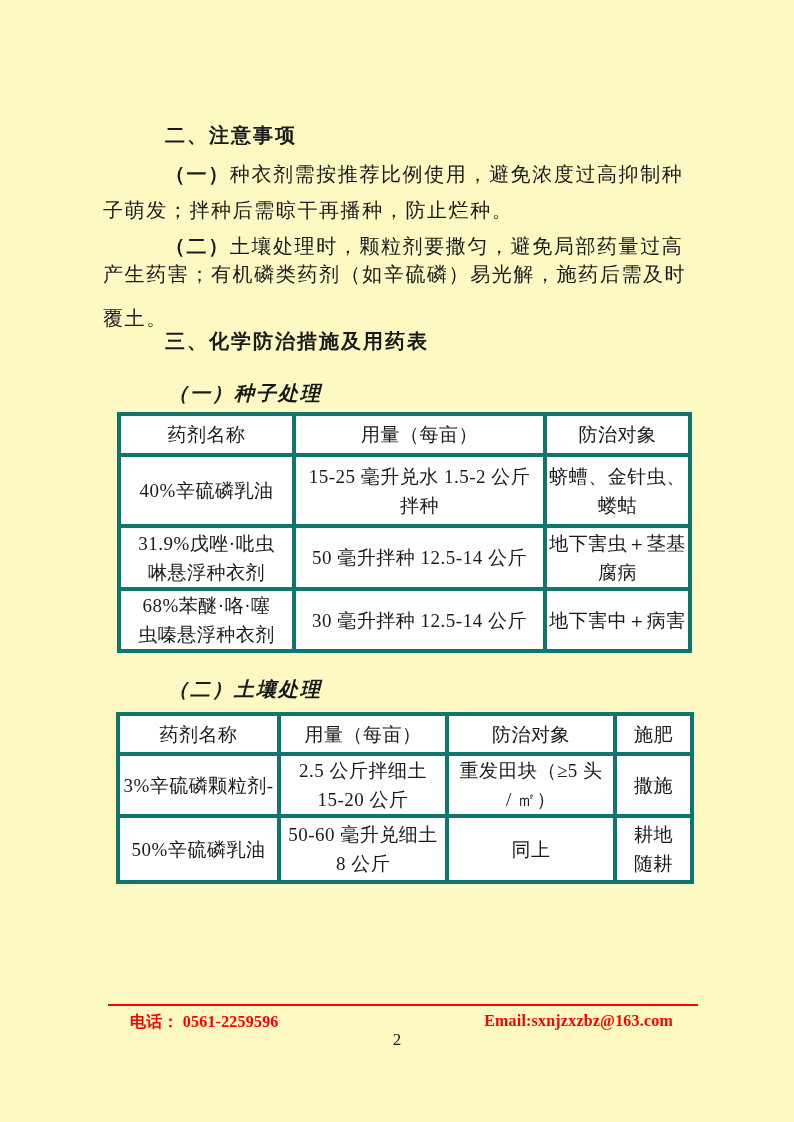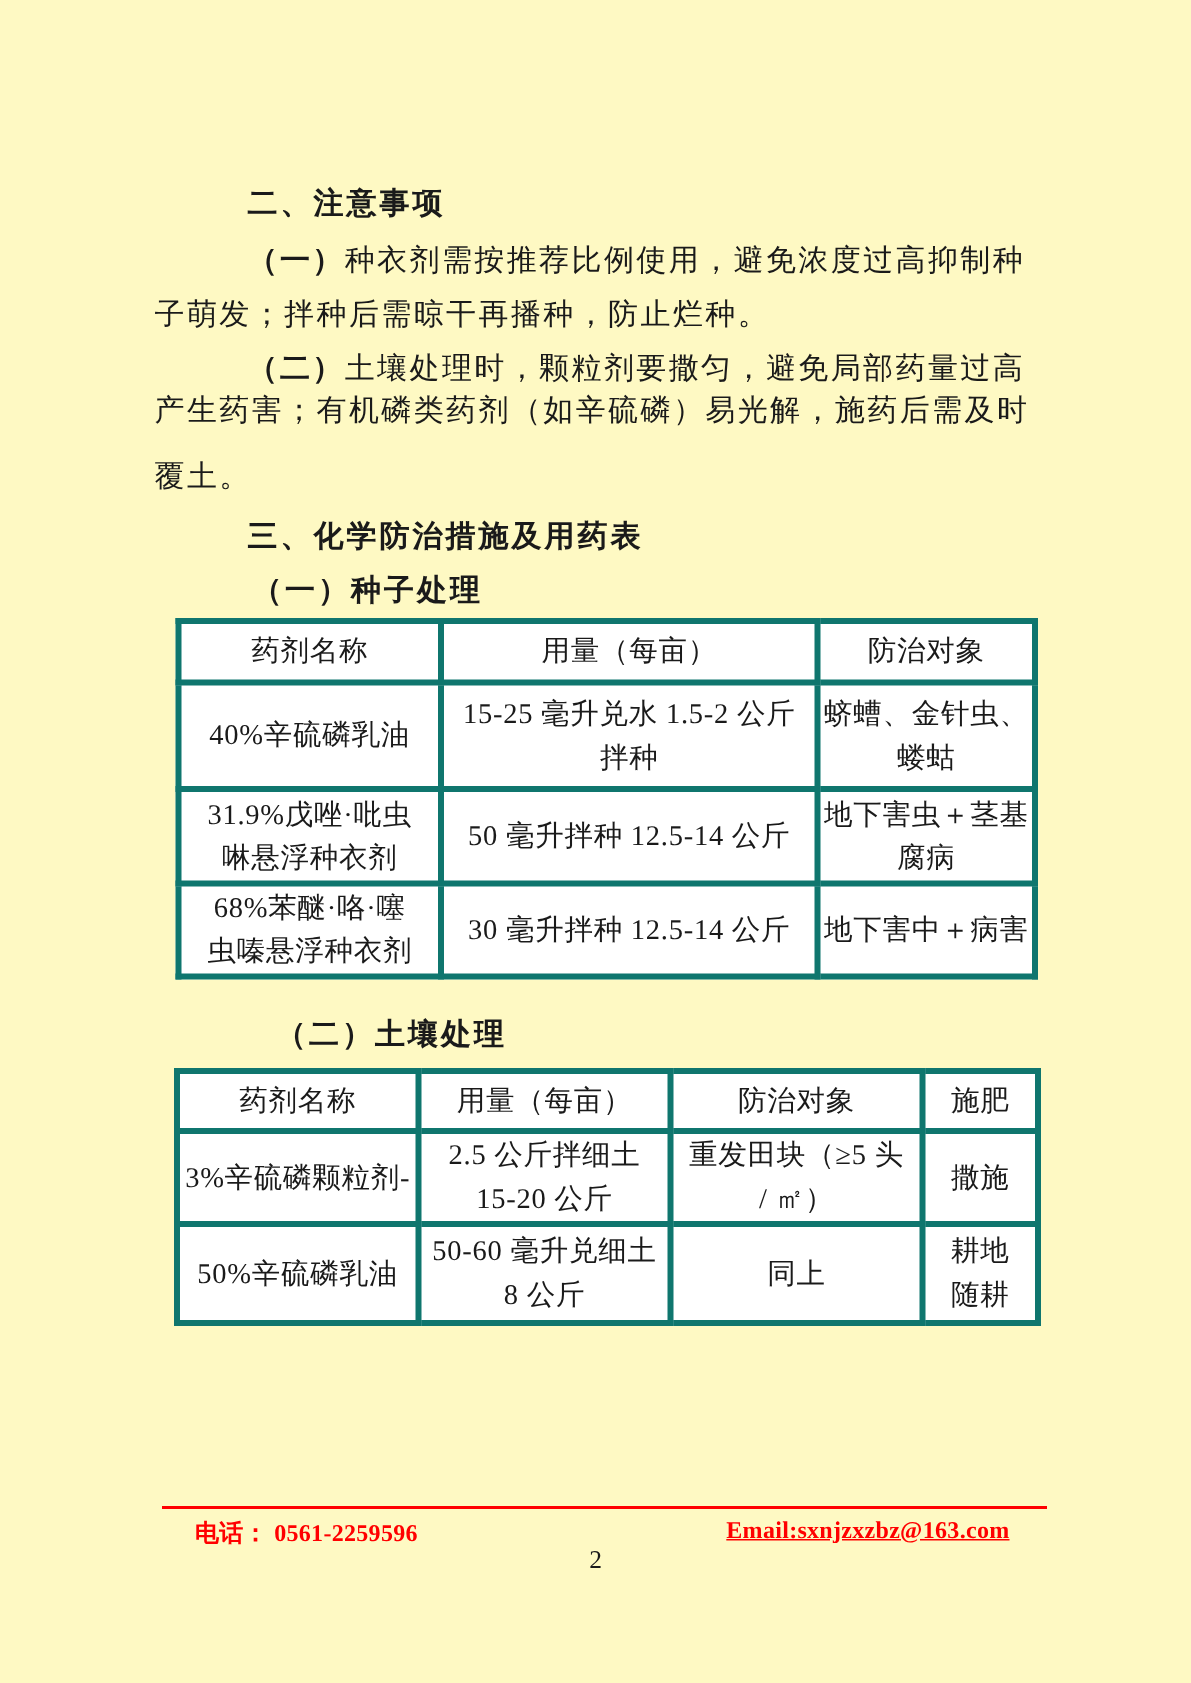--- a/index.html
+++ b/index.html
@@ -6,21 +6,21 @@
   .page {
     position:relative; width:794px; height:1122px; margin:0 auto;
     background:#fef9c3; overflow:hidden;
     font-family:"Liberation Serif","DejaVu Serif",serif; color:#1a1a1a;
   }
   .h-sans {
     position:absolute; font-family:"Liberation Sans","DejaVu Sans",sans-serif;
     font-weight:700; font-size:20px; letter-spacing:2px; white-space:nowrap;
   }
   .h-kai {
-    position:absolute; font-weight:700; font-size:20px; letter-spacing:2px; white-space:nowrap;
+    position:absolute; font-weight:700; font-size:20px; letter-spacing:2px; white-space:nowrap;font-style:italic;
   }
   .bodyline {
     position:absolute; font-size:20px; letter-spacing:1.6px; white-space:nowrap; line-height:24px;
   }
   .bodyline .lead { font-weight:700; }
   table.doc {
     position:absolute; border-collapse:collapse; table-layout:fixed; background:#fff;
   }
   table.doc td {
     border:4px solid #0f766e; text-align:center; vertical-align:middle;
@@ -62,21 +62,21 @@
   <div class="bodyline" style="left:165px; top:234px;">
     <span class="lead">（二）</span><span>土壤处理时，颗粒剂要撒匀，避免局部药量过高</span>
   </div>
   <div class="bodyline" style="left:103px; top:262px;">
     <span>产生药害；有机磷类药剂（如辛硫磷）易光解，施药后需及时</span>
   </div>
   <div class="bodyline" style="left:103px; top:306px;">
     <span>覆土。</span>
   </div>
 
-  <div class="h-sans" style="left:165px; top:344px;">三、化学防治措施及用药表</div>
+  <div class="h-sans" style="left:165px; top:328px;">三、化学防治措施及用药表</div>
 
   <div class="h-kai" style="left:168px; top:380px;">（一）种子处理</div>
 
   <table class="doc" id="seed-table" style="left:117px; top:412px; width:571px;">
     <colgroup>
         <col style="width:175px">
         <col style="width:251px">
         <col style="width:145px">
       </colgroup>
     <tbody>
@@ -101,21 +101,21 @@
     </tr>
     <tr>
       <td>68%苯醚·咯·噻
 虫嗪悬浮种衣剂</td>
       <td>30 毫升拌种 12.5-14 公斤</td>
       <td>地下害中＋病害</td>
     </tr>
   </tbody>
     </table>
 
-  <div class="h-kai" style="left:184px; top:676px;">（二）土壤处理</div>
+  <div class="h-kai" style="left:168px; top:676px;">（二）土壤处理</div>
 
   <table class="doc" id="soil-table" style="left:116px; top:712px; width:574px;">
     <colgroup>
         <col style="width:161px">
         <col style="width:168px">
         <col style="width:168px">
         <col style="width:77px">
       </colgroup>
     <tbody>
         <tr>
@@ -138,16 +138,16 @@
 8 公斤</td>
       <td>同上</td>
       <td>耕地
 随耕</td>
     </tr>
   </tbody>
     </table>
 
   <div class="footer-rule" style="background: rgb(255, 0, 0);"></div>
   <div class="footer-text footer-phone" style="color: rgb(255, 0, 0);">电话： 0561-2259596</div>
-  <div class="footer-text footer-email" style="color: rgb(255, 0, 0); text-decoration: underline;">Email:sxnjzxzbz@163.com</div>
+  <div class="footer-text footer-email" style="color: rgb(255, 0, 0);">Email:sxnjzxzbz@163.com</div>
   <div class="page-num">2</div>
 
 </div>
 
 </body></html>

